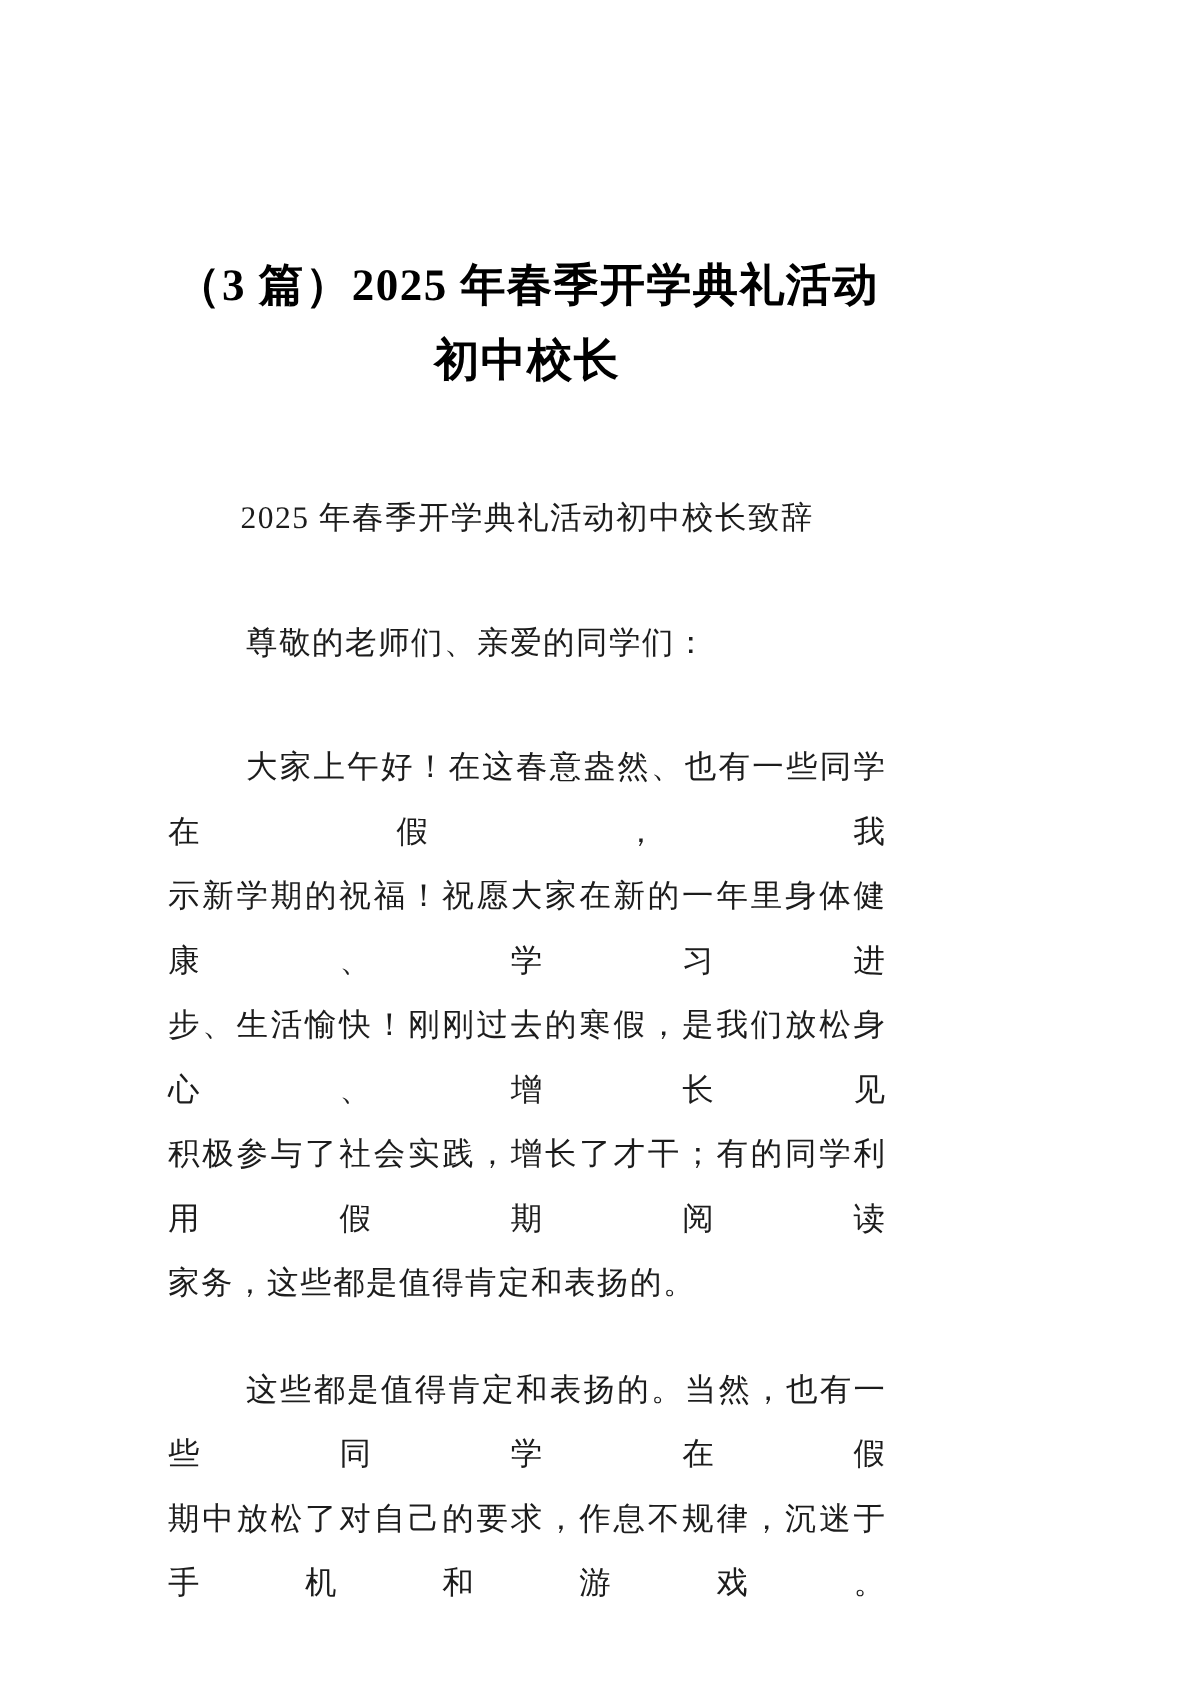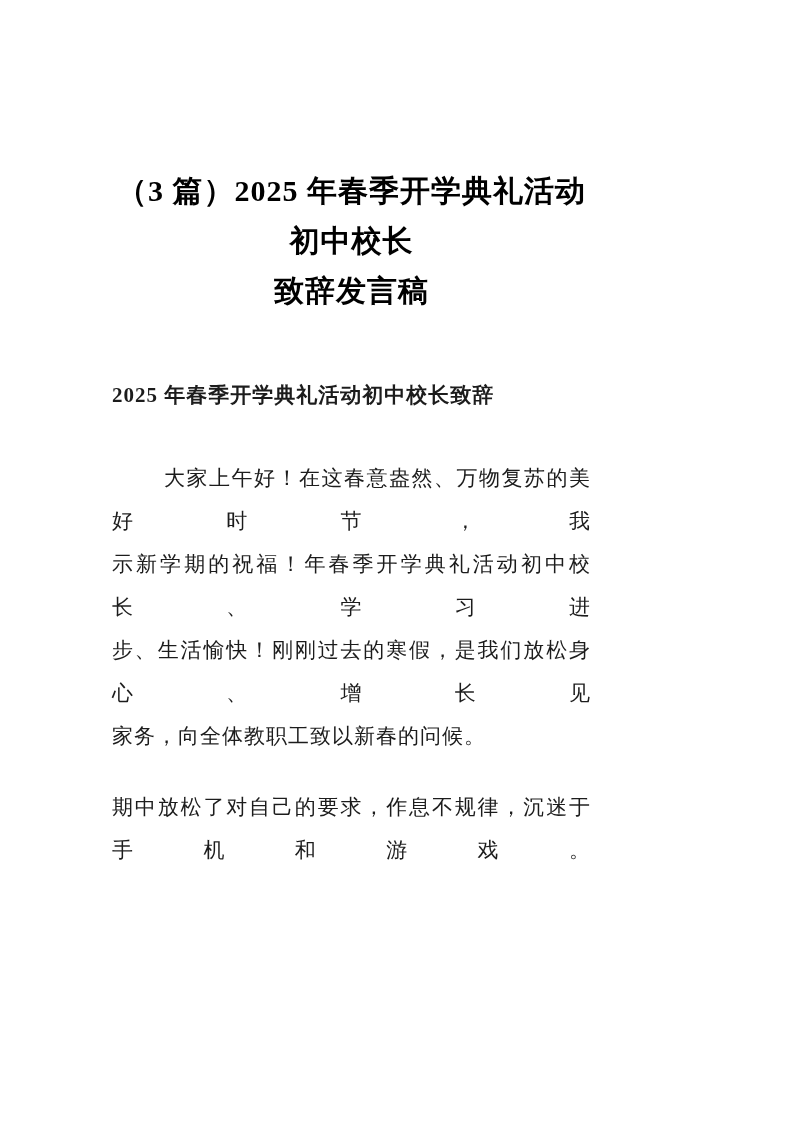--- a/index.html
+++ b/index.html
@@ -28,22 +28,21 @@
     color: #000000;
   }
   .title-line {
     display: block;
   }
   .section-heading {
     margin-top: 58px;
     font-size: 21px;
     line-height: 43px;
     letter-spacing: 1px;
-    text-align: left;
-    font-weight: bold;
+    text-align: center;
   }
   .salutation {
     margin-top: 40px;
     font-size: 21px;
     line-height: 43px;
     letter-spacing: 1px;
     text-indent: 52px;
     text-align: left;
   }
   .paragraph {
@@ -60,29 +59,31 @@
   }
   .line.indent { text-indent: 52px; }
   .line.last-left { text-align-last: left; }
 </style>
 </head>
 <body>
 
 <div class="page" style="background: rgb(255, 255, 255); color: rgb(28, 28, 28);">
   <div class="doc-title" style="color: rgb(0, 0, 0);">
     <span class="title-line">（3 篇）2025 年春季开学典礼活动初中校长</span>
-    <span class="title-line">致辞发言稿</span>
   </div>
 
   <div class="section-heading">2025 年春季开学典礼活动初中校长致辞</div>
 
+  <div class="salutation">尊敬的老师们、亲爱的同学们：</div>
 
   <div class="paragraph para-0">
-      <div class="line indent">大家上午好！在这春意盎然、万物复苏的美好时节，我</div>
-      <div class="line">示新学期的祝福！年春季开学典礼活动初中校长、学习进</div>
+      <div class="line indent">大家上午好！在这春意盎然、也有一些同学在假，我</div>
+      <div class="line">示新学期的祝福！祝愿大家在新的一年里身体健康、学习进</div>
       <div class="line">步、生活愉快！刚刚过去的寒假，是我们放松身心、增长见</div>
-      <div class="line last-left">家务，向全体教职工致以新春的问候。</div>
+      <div class="line">积极参与了社会实践，增长了才干；有的同学利用假期阅读</div>
+      <div class="line last-left">家务，这些都是值得肯定和表扬的。</div>
     </div>
 
   <div class="paragraph para-1">
+      <div class="line indent">这些都是值得肯定和表扬的。当然，也有一些同学在假</div>
       <div class="line">期中放松了对自己的要求，作息不规律，沉迷于手机和游戏。</div>
     </div>
 </div>
 
 </body></html>

